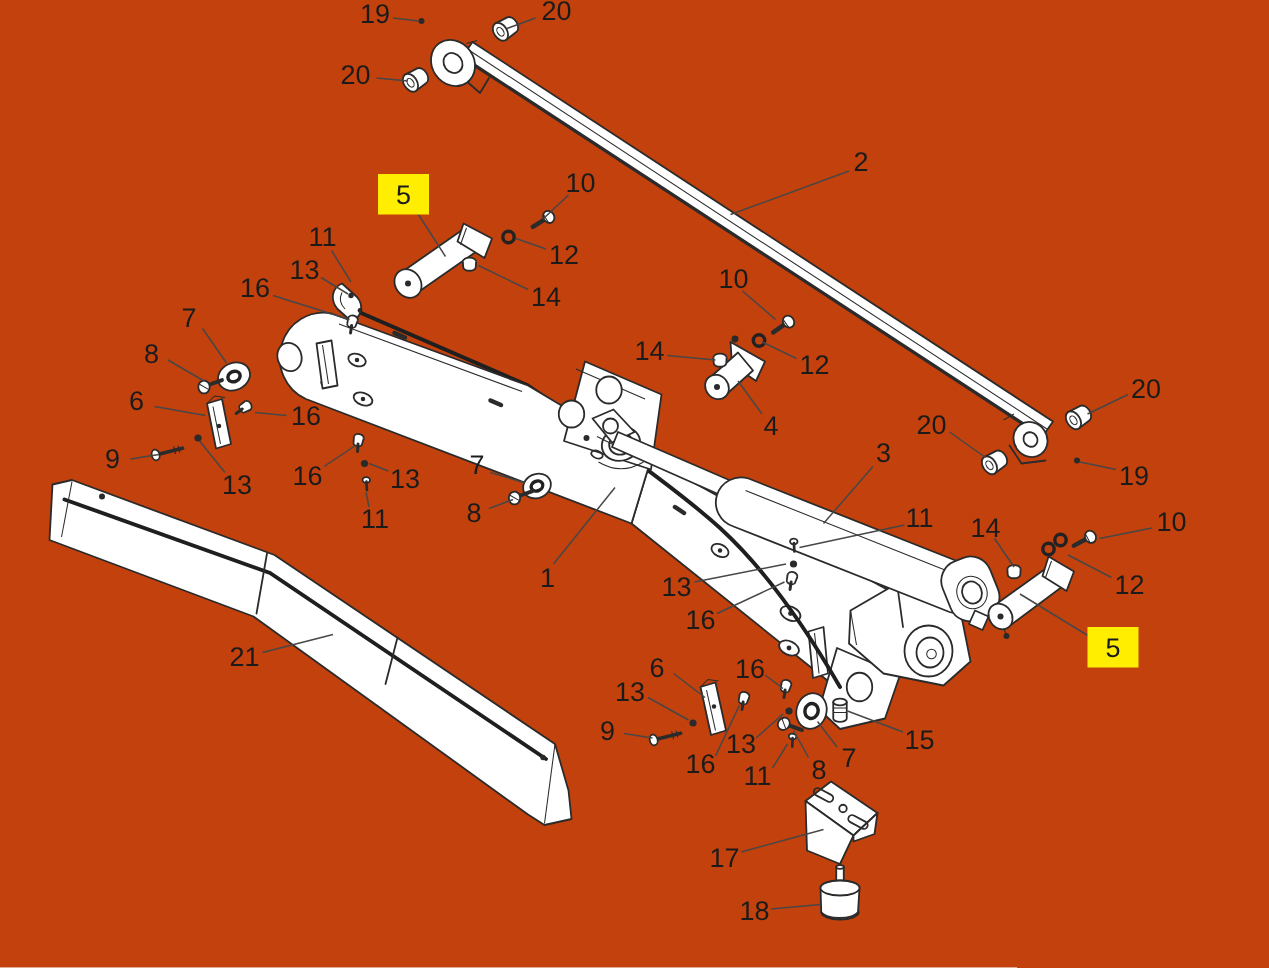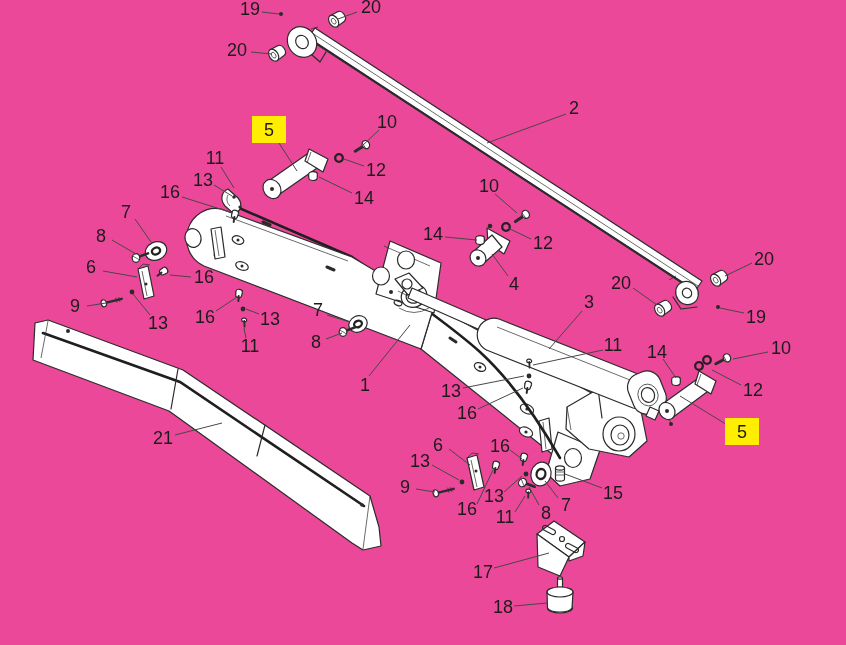--- a/index.html
+++ b/index.html
@@ -1,16 +1,16 @@
 <!DOCTYPE html>
 <html><head>
 <meta charset="utf-8">
 <style>
   html,body{margin:0;padding:0;background:#ffffff;}
-  .stage{position:relative;width:846px;height:645px;background:#ec4899;overflow:hidden;
+  .stage{position:relative;width:846px;height:645px;background:#c2410c;overflow:hidden;
          font-family:"Liberation Sans",sans-serif;}
   svg{position:absolute;left:0;top:0;}
   .p  {fill:#ffffff;stroke:#2b2b2b;stroke-width:1.2;stroke-linejoin:round;}
   .ln {fill:none;stroke:#2b2b2b;stroke-width:1.2;stroke-linejoin:round;stroke-linecap:round;}
   .thin{fill:none;stroke:#2b2b2b;stroke-width:0.7;}
   .bold{fill:none;stroke:#1f1f1f;stroke-width:2.6;stroke-linecap:round;}
   .dot{fill:#2a2a2a;stroke:none;}
   .ring{fill:none;stroke:#222222;stroke-width:2.3;}
   .shaft{stroke:#2b2b2b;stroke-linecap:round;}
   .callout-text{font-family:"Liberation Sans",sans-serif;font-size:18px;fill:#1b1b1b;text-anchor:middle;}

